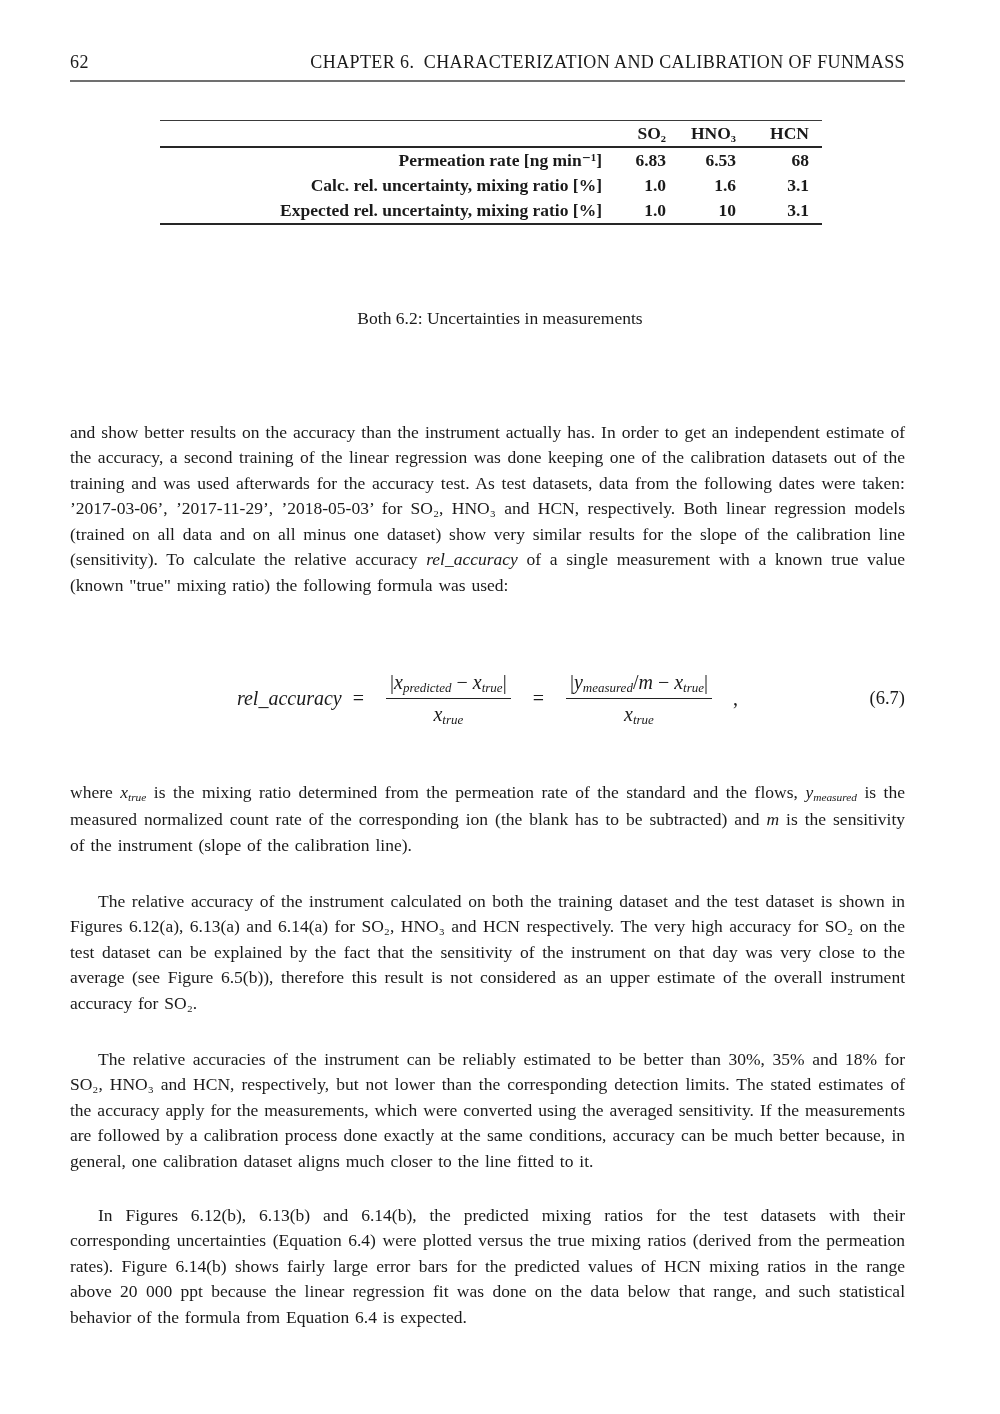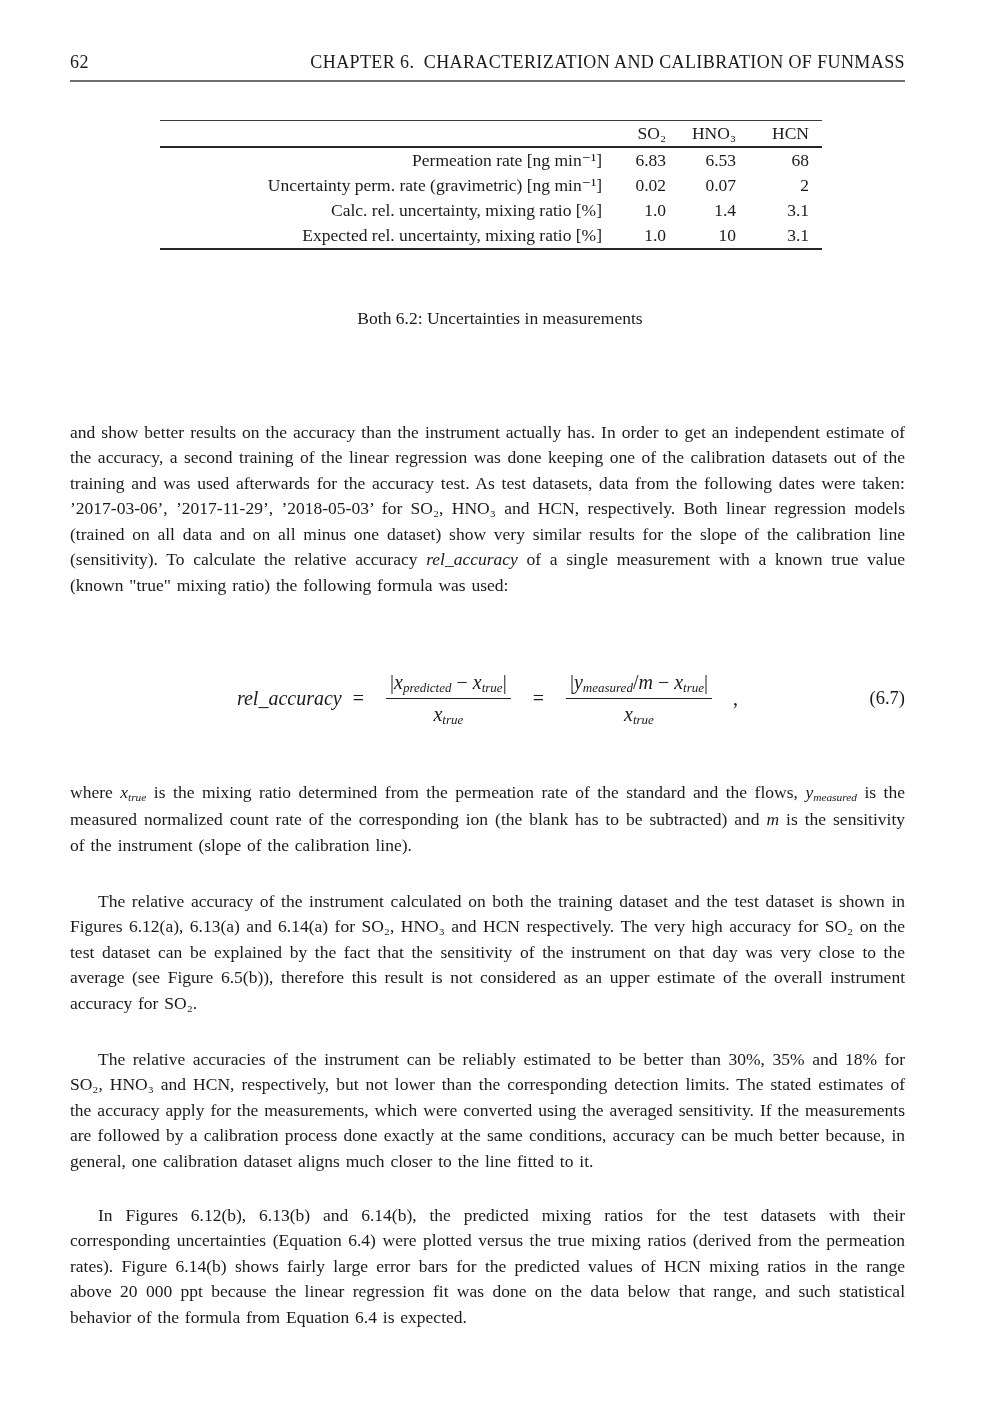--- a/index.html
+++ b/index.html
@@ -25,21 +25,21 @@
   }
 
   
   .table-wrap { position: absolute; left: 160px; top: 120px; width: 662px; }
   table.meas {
     width: 100%; border-collapse: collapse;
     font-size: 17.5px;
     border-top: 1px solid #3a3a3a;
     border-bottom: 2px solid #262626;
   }
-  table.meas th, table.meas td { padding: 1px 0; line-height: 23px; font-weight: normal; }
+  table.meas th, table.meas td { padding: 1px 0; line-height: 23px; font-weight: bold; }
   table.meas thead th { border-bottom: 2px solid #262626; }
   .cell-label { text-align: right; padding-left: 10px !important; }
   .cell-num { text-align: right; }
   .last-col { padding-right: 13px !important; }
   .table-caption {
     position: absolute; left: 0; top: 308px; width: 1000px;
     text-align: center; font-size: 17.5px;
   }
 
   
@@ -100,29 +100,23 @@
         </tr>
       </thead>
       <tbody>
         <tr>
           <td class="cell-label">Permeation rate [ng min⁻¹]</td>
           <td class="cell-num">6.83</td>
           <td class="cell-num">6.53</td>
           <td class="cell-num last-col">68</td>
         </tr>
         <tr>
-          <td class="cell-label">Uncertainty perm. rate (gravimetric) [ng min⁻¹]</td>
-          <td class="cell-num">0.02</td>
-          <td class="cell-num">0.07</td>
-          <td class="cell-num last-col">2</td>
-        </tr>
-        <tr>
           <td class="cell-label">Calc. rel. uncertainty, mixing ratio [%]</td>
           <td class="cell-num">1.0</td>
-          <td class="cell-num">1.4</td>
+          <td class="cell-num">1.6</td>
           <td class="cell-num last-col">3.1</td>
         </tr>
         <tr>
           <td class="cell-label">Expected rel. uncertainty, mixing ratio [%]</td>
           <td class="cell-num">1.0</td>
           <td class="cell-num">10</td>
           <td class="cell-num last-col">3.1</td>
         </tr>
       </tbody>
     </table>

